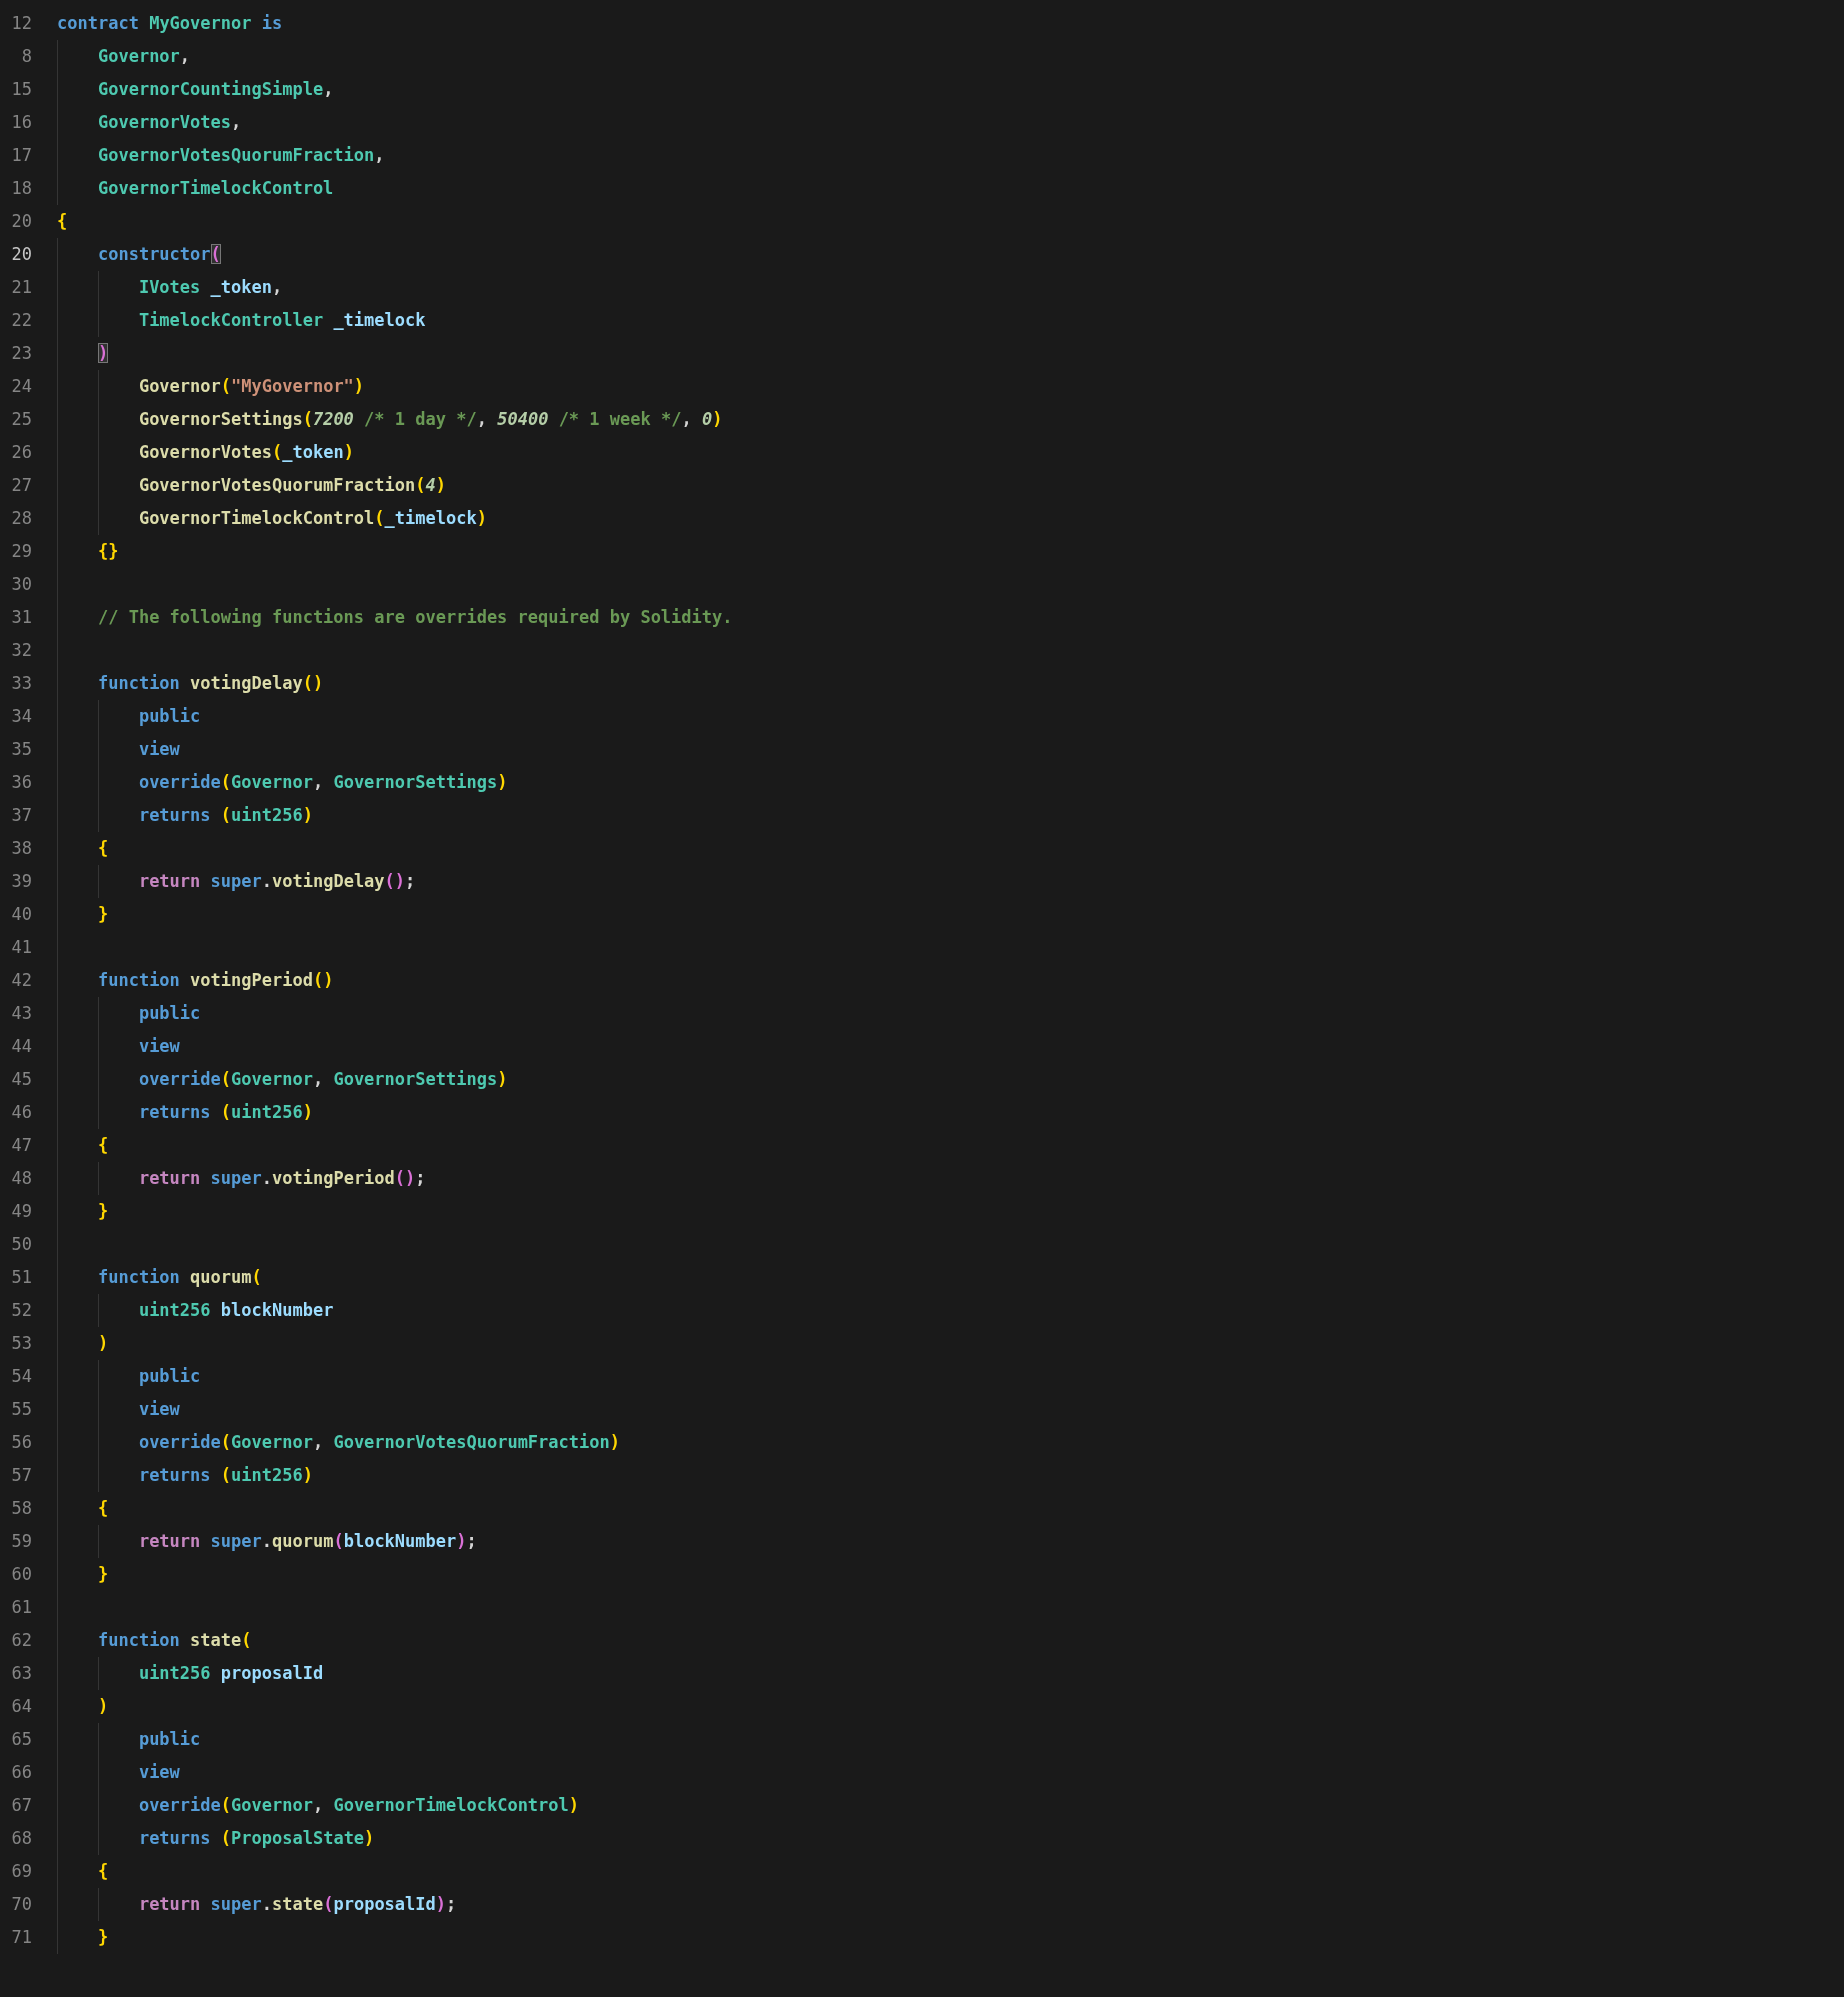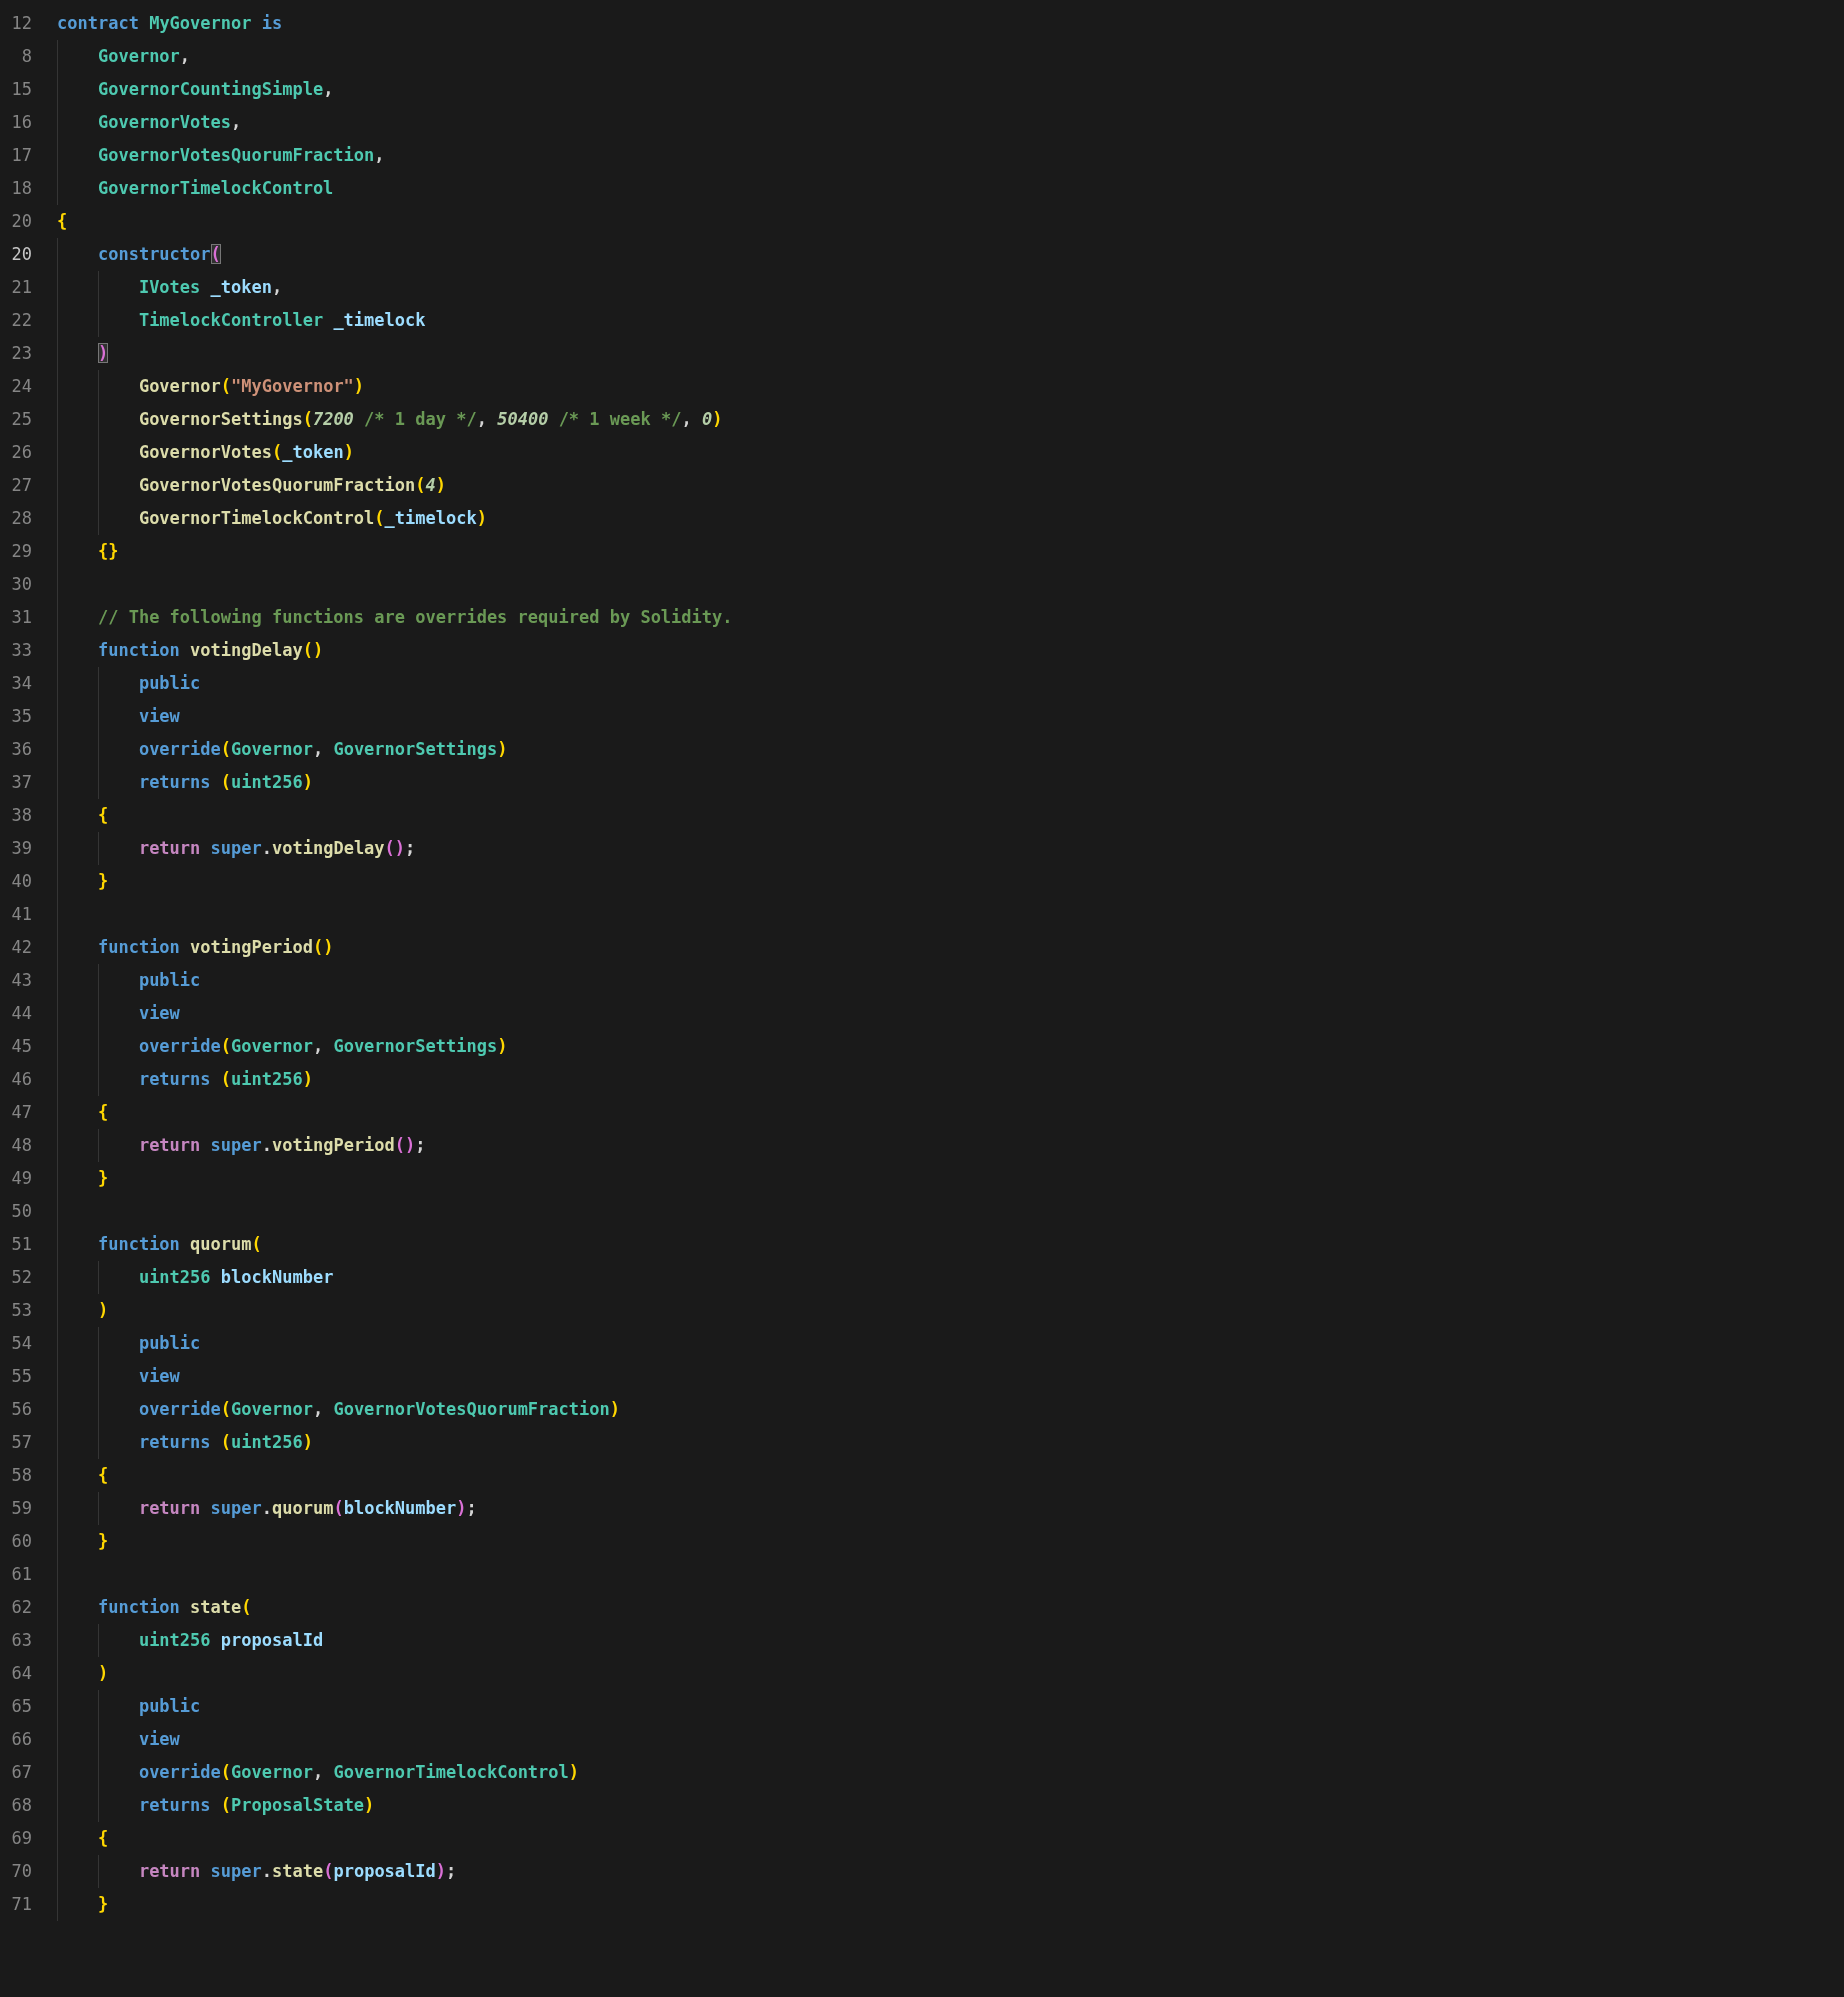--- a/index.html
+++ b/index.html
@@ -83,20 +83,21 @@
       <div class="row"><div class="gutter">22</div><div class="code"><span class="guide" style="left: 0ch;"></span><span class="guide" style="left: 4ch;"></span><span class="tk-t">        </span><span class="tk-type">TimelockController</span><span class="tk-t"> </span><span class="tk-var">_timelock</span></div></div>
       <div class="row"><div class="gutter">23</div><div class="code"><span class="guide" style="left: 0ch;"></span><span class="tk-t">    </span><span class="tk-pm">)</span></div></div>
       <div class="row"><div class="gutter">24</div><div class="code"><span class="guide" style="left: 0ch;"></span><span class="guide" style="left: 4ch;"></span><span class="tk-t">        </span><span class="tk-fn">Governor</span><span class="tk-p1">(</span><span class="tk-str">"MyGovernor"</span><span class="tk-p1">)</span></div></div>
       <div class="row"><div class="gutter">25</div><div class="code"><span class="guide" style="left: 0ch;"></span><span class="guide" style="left: 4ch;"></span><span class="tk-t">        </span><span class="tk-fn">GovernorSettings</span><span class="tk-p1">(</span><span class="tk-num">7200</span><span class="tk-t"> </span><span class="tk-com">/* 1 day */</span><span class="tk-t">, </span><span class="tk-num">50400</span><span class="tk-t"> </span><span class="tk-com">/* 1 week */</span><span class="tk-t">, </span><span class="tk-num">0</span><span class="tk-p1">)</span></div></div>
       <div class="row"><div class="gutter">26</div><div class="code"><span class="guide" style="left: 0ch;"></span><span class="guide" style="left: 4ch;"></span><span class="tk-t">        </span><span class="tk-fn">GovernorVotes</span><span class="tk-p1">(</span><span class="tk-var">_token</span><span class="tk-p1">)</span></div></div>
       <div class="row"><div class="gutter">27</div><div class="code"><span class="guide" style="left: 0ch;"></span><span class="guide" style="left: 4ch;"></span><span class="tk-t">        </span><span class="tk-fn">GovernorVotesQuorumFraction</span><span class="tk-p1">(</span><span class="tk-num">4</span><span class="tk-p1">)</span></div></div>
       <div class="row"><div class="gutter">28</div><div class="code"><span class="guide" style="left: 0ch;"></span><span class="guide" style="left: 4ch;"></span><span class="tk-t">        </span><span class="tk-fn">GovernorTimelockControl</span><span class="tk-p1">(</span><span class="tk-var">_timelock</span><span class="tk-p1">)</span></div></div>
       <div class="row"><div class="gutter">29</div><div class="code"><span class="guide" style="left: 0ch;"></span><span class="tk-t">    </span><span class="tk-p1">{}</span></div></div>
       <div class="row"><div class="gutter">30</div><div class="code"><span class="guide" style="left: 0ch;"></span></div></div>
       <div class="row"><div class="gutter">31</div><div class="code"><span class="guide" style="left: 0ch;"></span><span class="tk-t">    </span><span class="tk-com">// The following functions are overrides required by Solidity.</span></div></div>
+      <div class="row"><div class="gutter">32</div><div class="code"><span class="guide" style="left: 0ch;"></span></div></div>
       <div class="row"><div class="gutter">33</div><div class="code"><span class="guide" style="left: 0ch;"></span><span class="tk-t">    </span><span class="tk-kw">function</span><span class="tk-t"> </span><span class="tk-fn">votingDelay</span><span class="tk-p1">()</span></div></div>
       <div class="row"><div class="gutter">34</div><div class="code"><span class="guide" style="left: 0ch;"></span><span class="guide" style="left: 4ch;"></span><span class="tk-t">        </span><span class="tk-kw">public</span></div></div>
       <div class="row"><div class="gutter">35</div><div class="code"><span class="guide" style="left: 0ch;"></span><span class="guide" style="left: 4ch;"></span><span class="tk-t">        </span><span class="tk-kw">view</span></div></div>
       <div class="row"><div class="gutter">36</div><div class="code"><span class="guide" style="left: 0ch;"></span><span class="guide" style="left: 4ch;"></span><span class="tk-t">        </span><span class="tk-kw">override</span><span class="tk-p1">(</span><span class="tk-type">Governor</span><span class="tk-t">, </span><span class="tk-type">GovernorSettings</span><span class="tk-p1">)</span></div></div>
       <div class="row"><div class="gutter">37</div><div class="code"><span class="guide" style="left: 0ch;"></span><span class="guide" style="left: 4ch;"></span><span class="tk-t">        </span><span class="tk-kw">returns</span><span class="tk-t"> </span><span class="tk-p1">(</span><span class="tk-type">uint256</span><span class="tk-p1">)</span></div></div>
       <div class="row"><div class="gutter">38</div><div class="code"><span class="guide" style="left: 0ch;"></span><span class="tk-t">    </span><span class="tk-p1">{</span></div></div>
       <div class="row"><div class="gutter">39</div><div class="code"><span class="guide" style="left: 0ch;"></span><span class="guide" style="left: 4ch;"></span><span class="tk-t">        </span><span class="tk-ctrl">return</span><span class="tk-t"> </span><span class="tk-kw">super</span><span class="tk-t">.</span><span class="tk-fn">votingDelay</span><span class="tk-p2">()</span><span class="tk-t">;</span></div></div>
       <div class="row"><div class="gutter">40</div><div class="code"><span class="guide" style="left: 0ch;"></span><span class="tk-t">    </span><span class="tk-p1">}</span></div></div>
       <div class="row"><div class="gutter">41</div><div class="code"><span class="guide" style="left: 0ch;"></span></div></div>
       <div class="row"><div class="gutter">42</div><div class="code"><span class="guide" style="left: 0ch;"></span><span class="tk-t">    </span><span class="tk-kw">function</span><span class="tk-t"> </span><span class="tk-fn">votingPeriod</span><span class="tk-p1">()</span></div></div>

